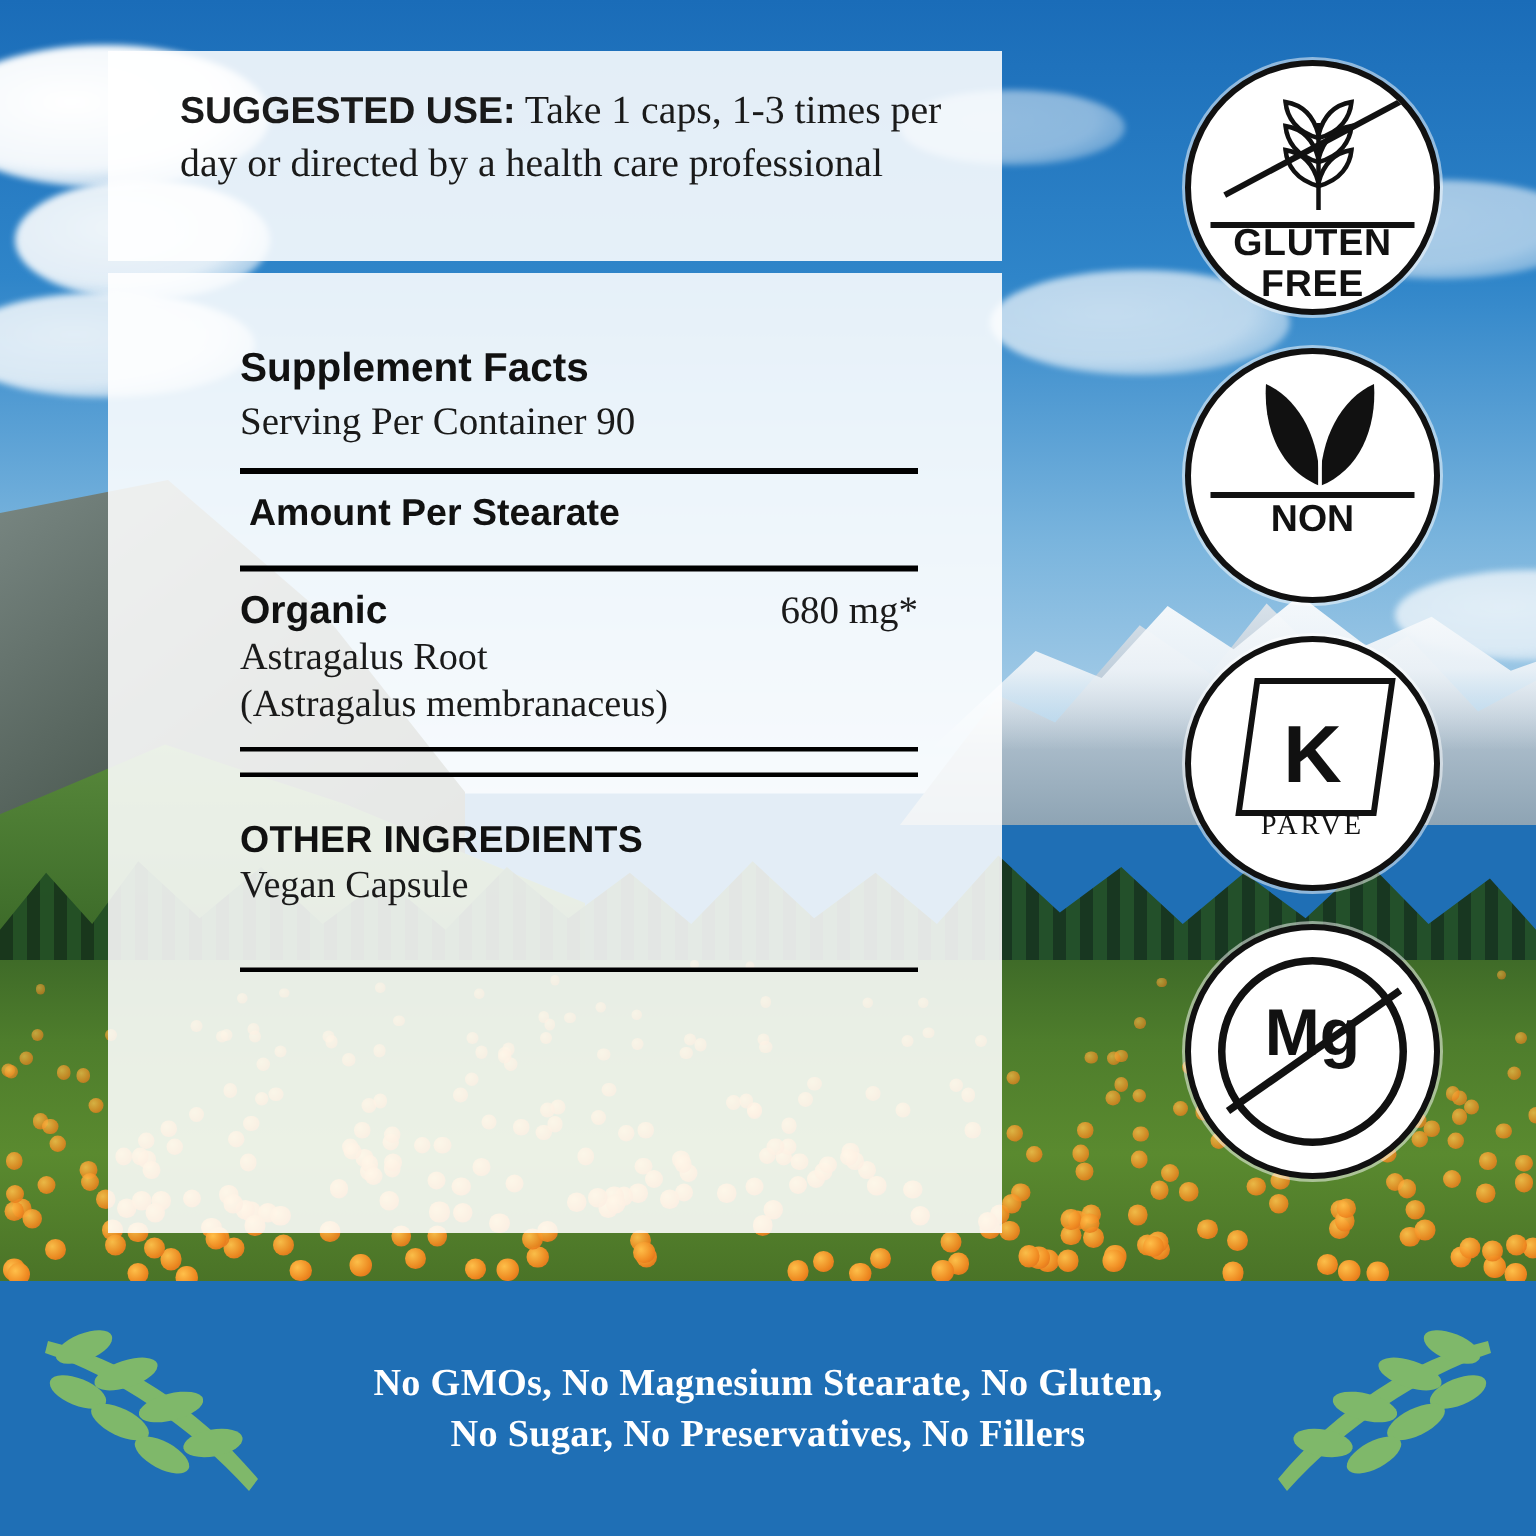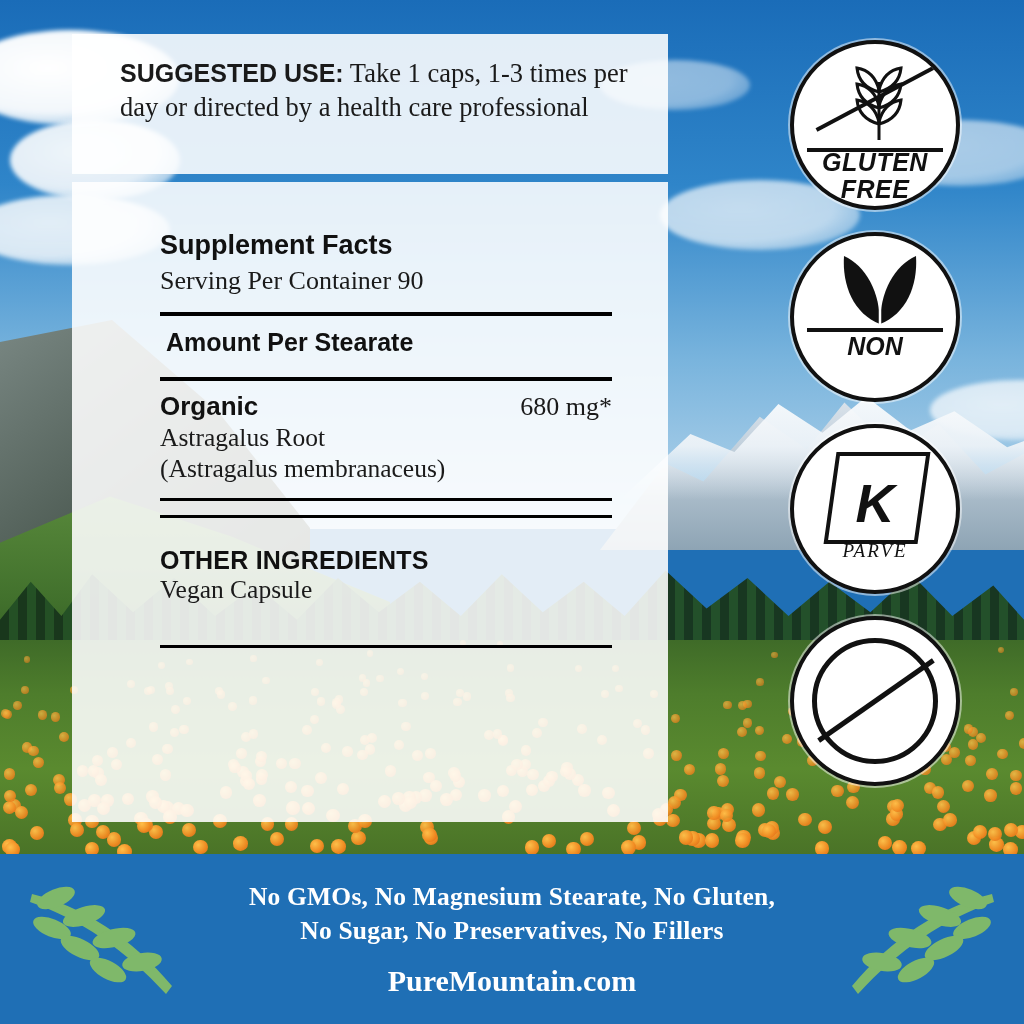--- a/index.html
+++ b/index.html
@@ -114,21 +114,20 @@
   }
   .other-body { font-size: 25.5px; color: #1a1a1a; }
 
   
   .badges { position: absolute; right: 44px; top: 40px; width: 190px; }
   .badge {
     width: 170px; height: 170px; border-radius: 50%;
     background: #fff; border: 4px solid #111;
     margin-bottom: 22px; position: relative; overflow: hidden;
     box-shadow: 0 0 0 2px rgba(255,255,255,.5);
-    font-style: italic;
   }
   .badge .bline {
     position: absolute; left: 8%; width: 84%; height: 4px; background: #111;
   }
   .badge .btext {
     position: absolute; left: 0; width: 100%; text-align: center;
     font-family: "Liberation Sans", sans-serif; font-weight: bold; color: #111;
   }
   .gf-1 { top: 104px; }
   .gf-t1 { top: 104px; font-size: 25px; letter-spacing: .5px; }
@@ -597,40 +596,40 @@
 
     <div class="badge">
       <div class="kbox"></div>
       <div class="k-letter">K</div>
       <div class="parve">PARVE</div>
     </div>
 
     <div class="badge">
       <div class="mg-circle"></div>
       <div class="mg-slash"></div>
+      <div class="mg-t">Mg</div>
     </div>
   </div>
 
   <div class="footer">
     <svg class="frond left" viewBox="0 0 170 130">
       <g fill="#7fb86a">
         <path d="M10 18 C60 30 110 62 150 110 L144 118 C104 74 56 42 8 26 Z"></path>
         <ellipse cx="34" cy="22" rx="20" ry="9" transform="rotate(-22 34 22)"></ellipse>
         <ellipse cx="62" cy="40" rx="22" ry="9" transform="rotate(-18 62 40)"></ellipse>
         <ellipse cx="92" cy="62" rx="22" ry="9" transform="rotate(-14 92 62)"></ellipse>
         <ellipse cx="120" cy="86" rx="20" ry="9" transform="rotate(-10 120 86)"></ellipse>
         <ellipse cx="30" cy="52" rx="20" ry="9" transform="rotate(22 30 52)"></ellipse>
         <ellipse cx="58" cy="72" rx="21" ry="9" transform="rotate(26 58 72)"></ellipse>
         <ellipse cx="86" cy="94" rx="20" ry="9" transform="rotate(28 86 94)"></ellipse>
       </g>
     </svg>
     <div class="footer-inner">
       <div class="footer-line">No GMOs,  No Magnesium Stearate, No Gluten,</div>
       <div class="footer-line">No Sugar, No Preservatives, No Fillers</div>
-      <div class="footer-url">PureMountain.com</div>
     </div>
     <svg class="frond right" viewBox="0 0 170 130">
       <g fill="#7fb86a" transform="translate(170,0) scale(-1,1)">
         <path d="M10 18 C60 30 110 62 150 110 L144 118 C104 74 56 42 8 26 Z"></path>
         <ellipse cx="34" cy="22" rx="20" ry="9" transform="rotate(-22 34 22)"></ellipse>
         <ellipse cx="62" cy="40" rx="22" ry="9" transform="rotate(-18 62 40)"></ellipse>
         <ellipse cx="92" cy="62" rx="22" ry="9" transform="rotate(-14 92 62)"></ellipse>
         <ellipse cx="120" cy="86" rx="20" ry="9" transform="rotate(-10 120 86)"></ellipse>
         <ellipse cx="30" cy="52" rx="20" ry="9" transform="rotate(22 30 52)"></ellipse>
         <ellipse cx="58" cy="72" rx="21" ry="9" transform="rotate(26 58 72)"></ellipse>

